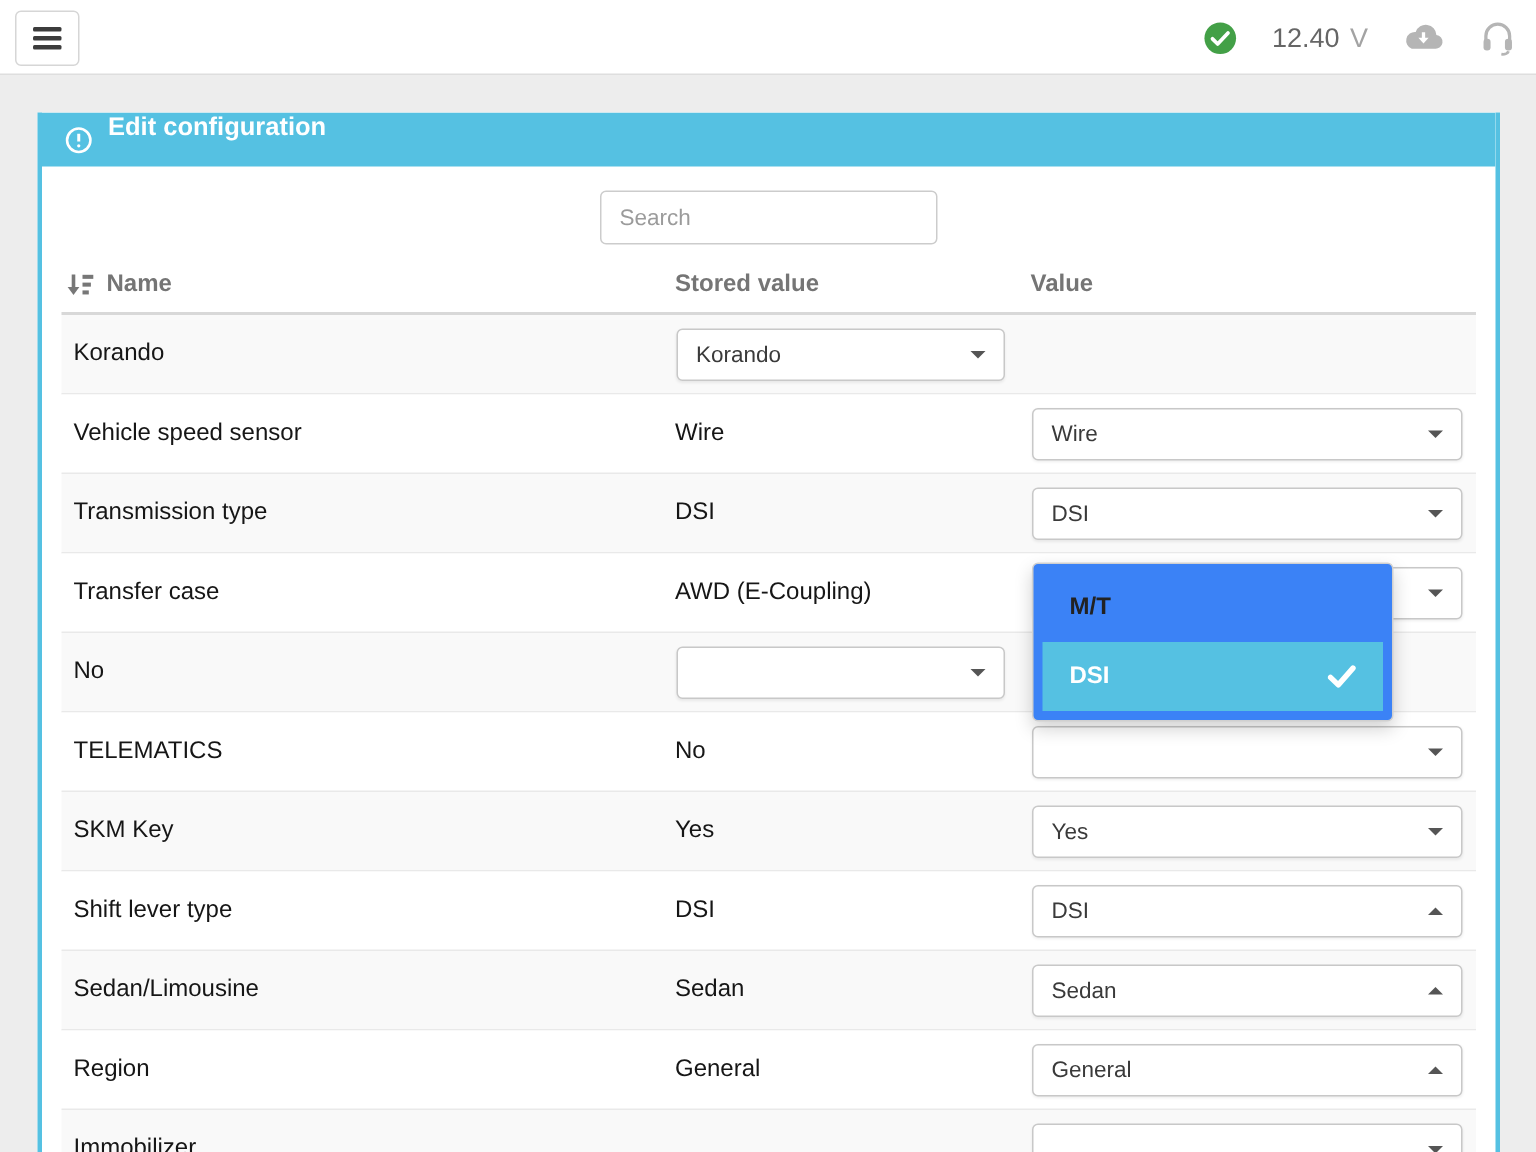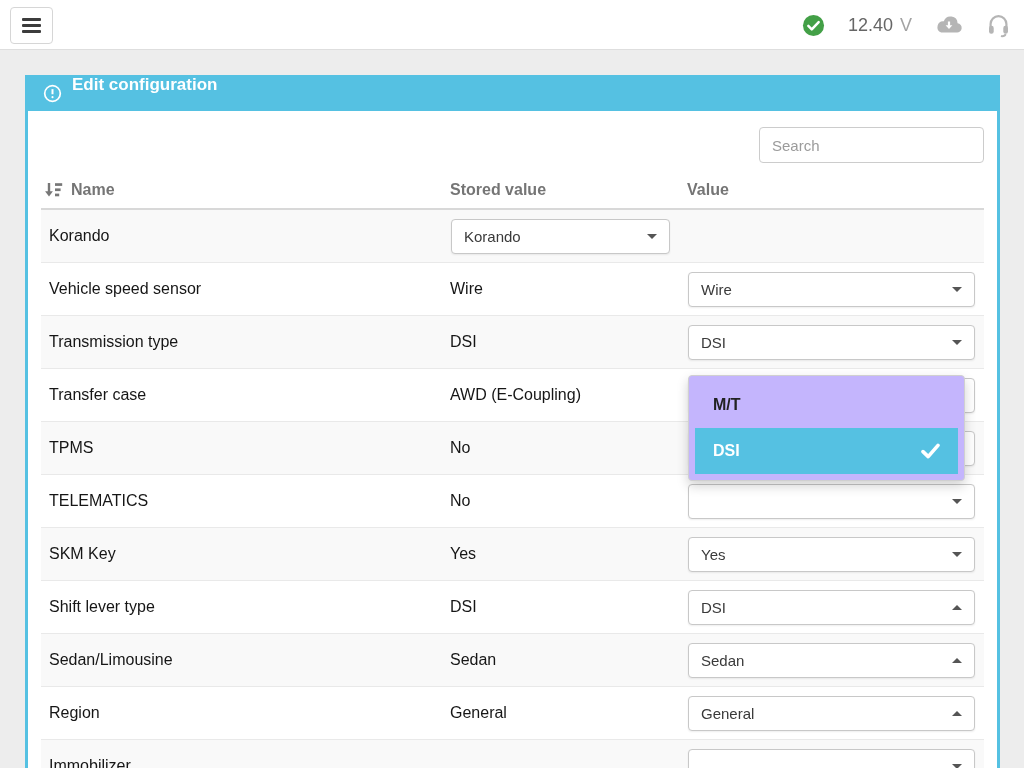--- a/index.html
+++ b/index.html
@@ -37,21 +37,21 @@
     border-left: 3px solid #55c1e2; border-right: 3px solid #55c1e2;
     overflow: hidden;
   }
   .panel-heading {
     height: 36px; background: #55c1e2; color: #ffffff;
     display: flex; gap: 10px; padding: 0 15px;
     font-size: 17px; font-weight: bold;
   }
   .panel-body { padding: 16px 13px 0 13px; }
 
-  .search-row { display: flex; justify-content: flex-end; }
+  .search-row { display: flex; justify-content: center; }
   .search-input {
     width: 225px; height: 36px; padding: 0 12px;
     border: 1px solid #cccccc; border-radius: 4px;
     font-size: 15px; color: #555; outline: none;
     font-family: "Liberation Sans", sans-serif;
   }
   .search-input::placeholder { color: #9b9b9b; }
 
   
   .thead {
@@ -83,22 +83,22 @@
     padding: 0 12px; font-size: 15px; color: #3a3a3a;
     box-shadow: 0 1px 2px rgba(0,0,0,0.07);
     cursor: pointer;
   }
   .caret { width: 0; height: 0; border-left: 5px solid transparent; border-right: 5px solid transparent; }
   .caret.down { border-top: 5px solid #555; }
   .caret.up   { border-bottom: 5px solid #555; }
 
   
   .menu {
-    position: absolute; left: 9px; top: 50px; width: 277px;
-    background: #c4b5fd; border: 1px solid #d0d0d0; border-radius: 4px;
+    position: absolute; left: 9px; top: 50px; width: 241px;
+    background: #3b82f6; border: 1px solid #d0d0d0; border-radius: 4px;
     box-shadow: 0 5px 12px rgba(0,0,0,0.18);
     padding: 6px 0; z-index: 40;
   }
   .menu-item {
     height: 46px; margin: 0 6px; padding: 0 18px;
     display: flex; align-items: center;
     font-size: 16px; font-weight: 600; color: #222;
     cursor: pointer;
   }
   .menu-item.selected {
@@ -232,21 +232,20 @@
       <div class="cell">AWD (E-Coupling)</div>
       <div class="cell value">
         <div class="select">
           <span></span>
           <span class="caret down"></span>
         </div>
       </div>
     </div>
 
     <div class="trow odd">
-      <div class="cell">TPMS</div>
       <div class="cell">No</div>
       <div class="cell value">
         <div class="select">
           <span></span>
           <span class="caret down"></span>
         </div>
       </div>
     </div>
 
     <div class="trow">

